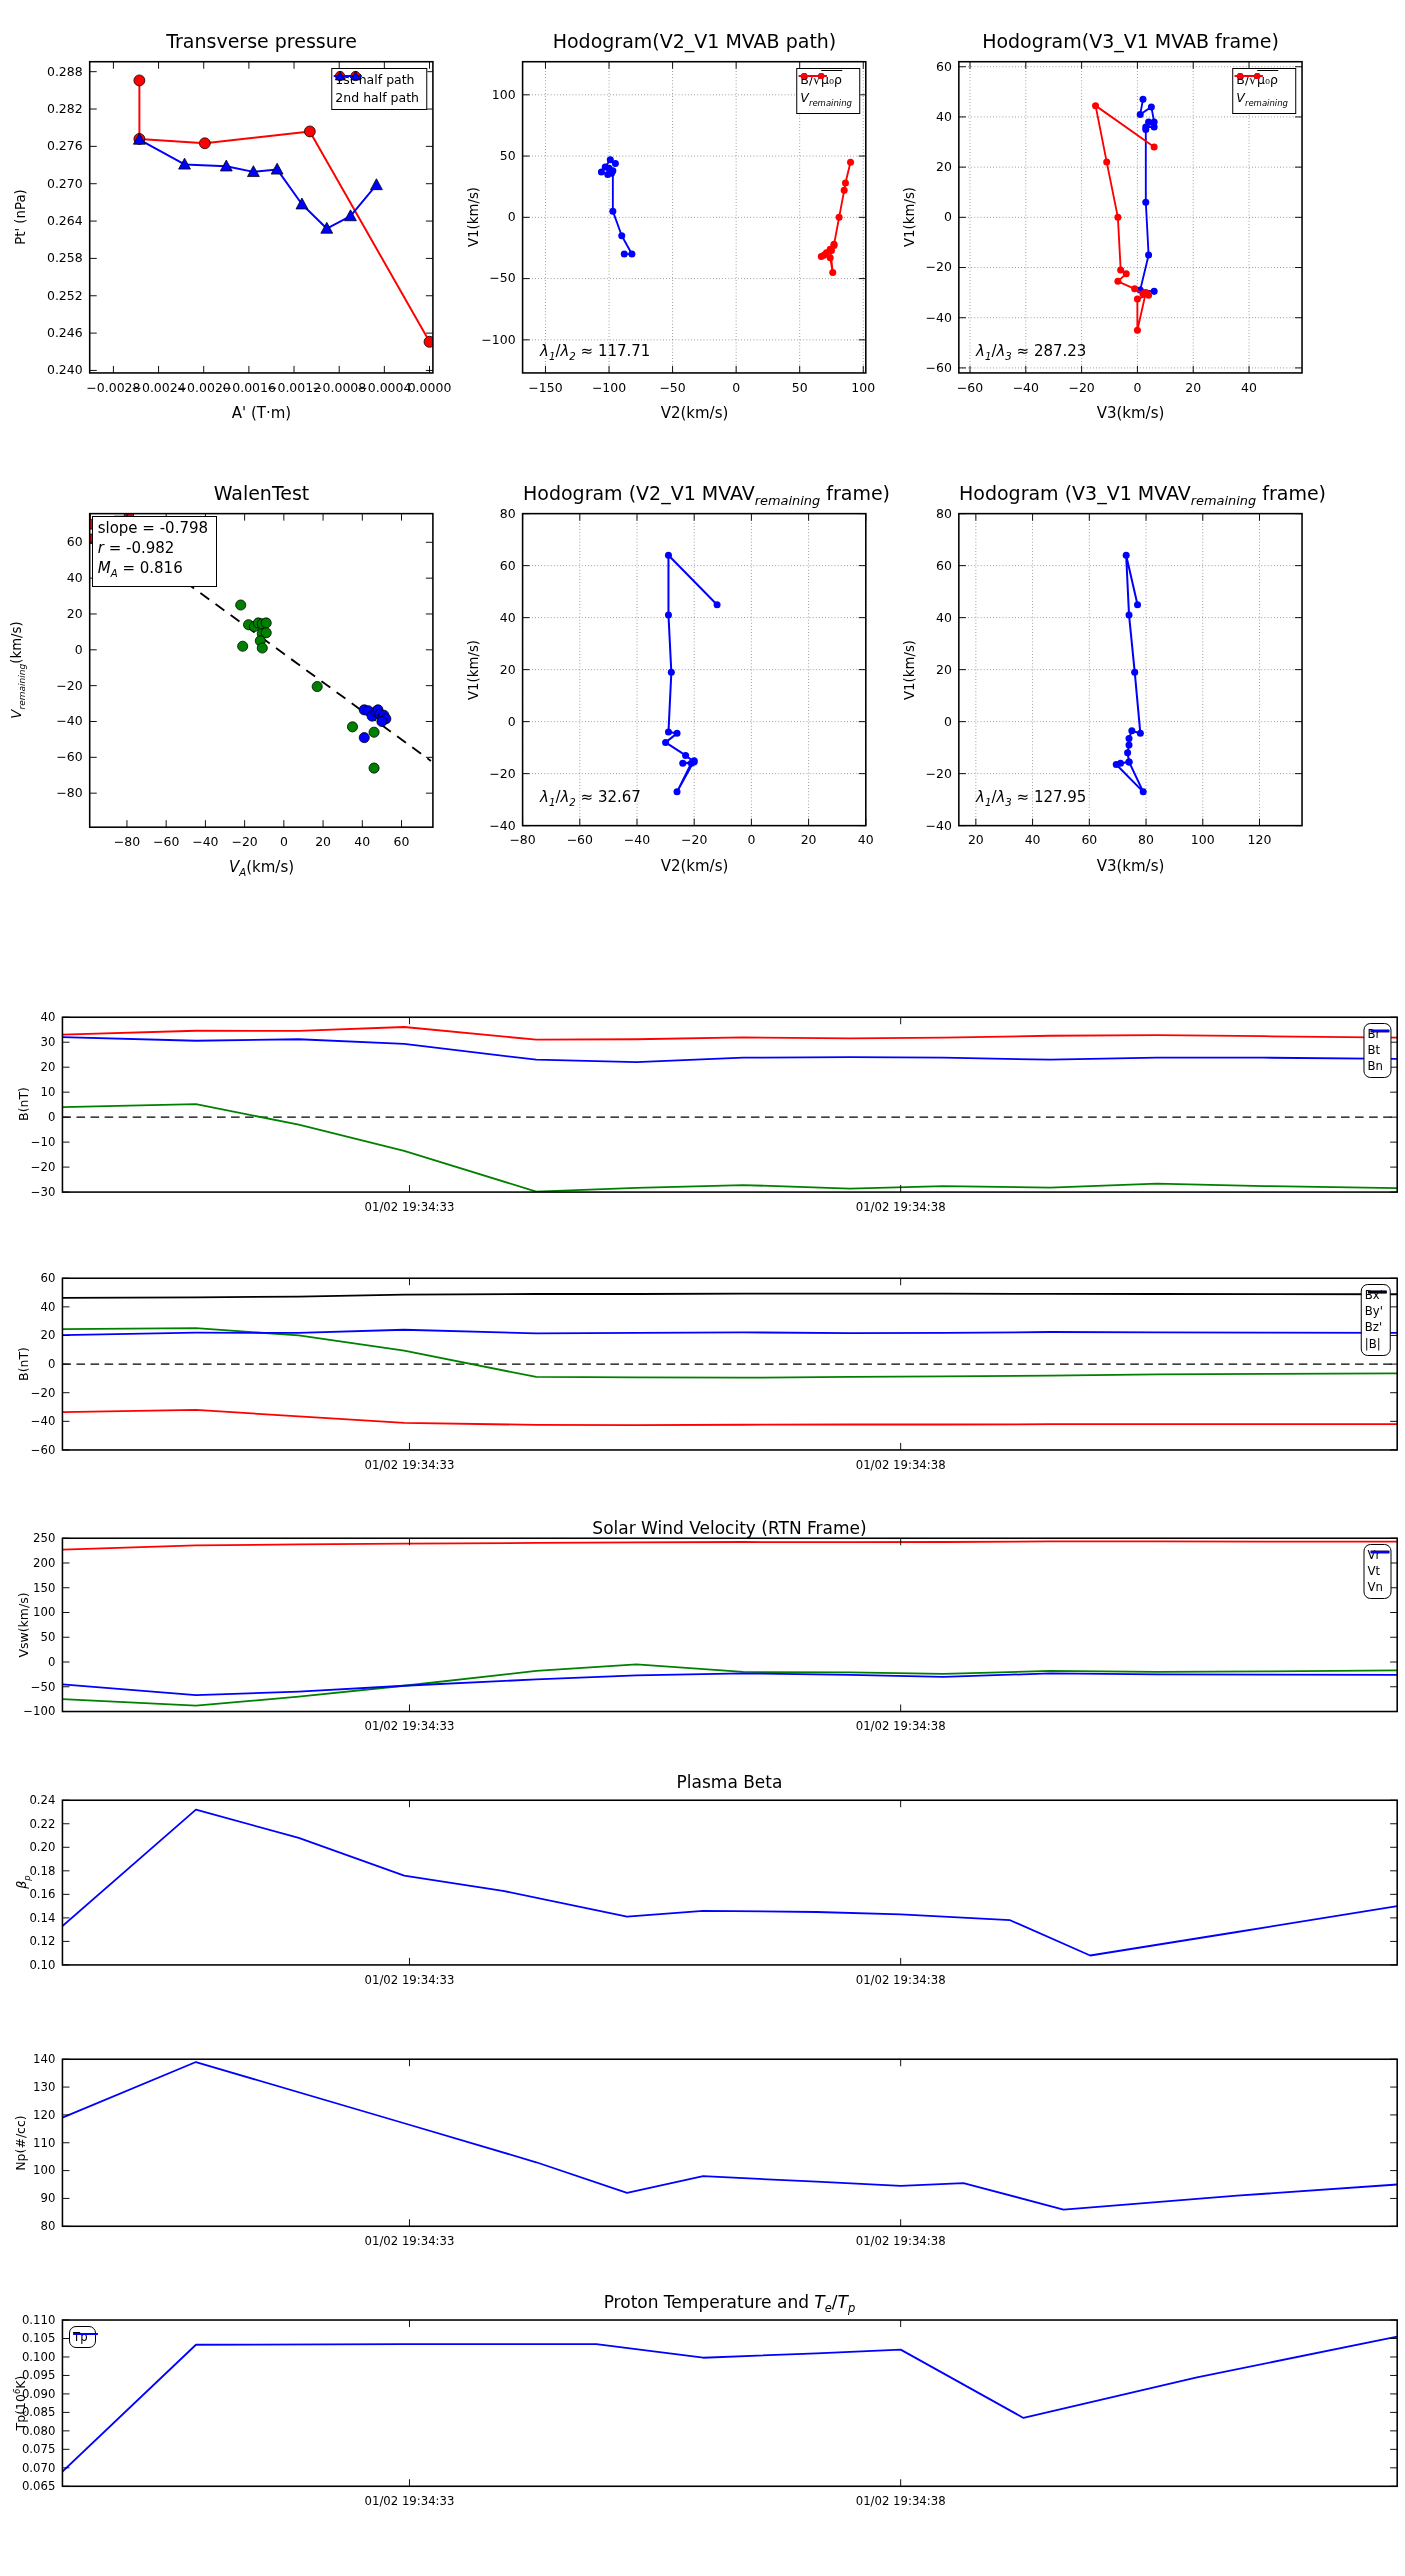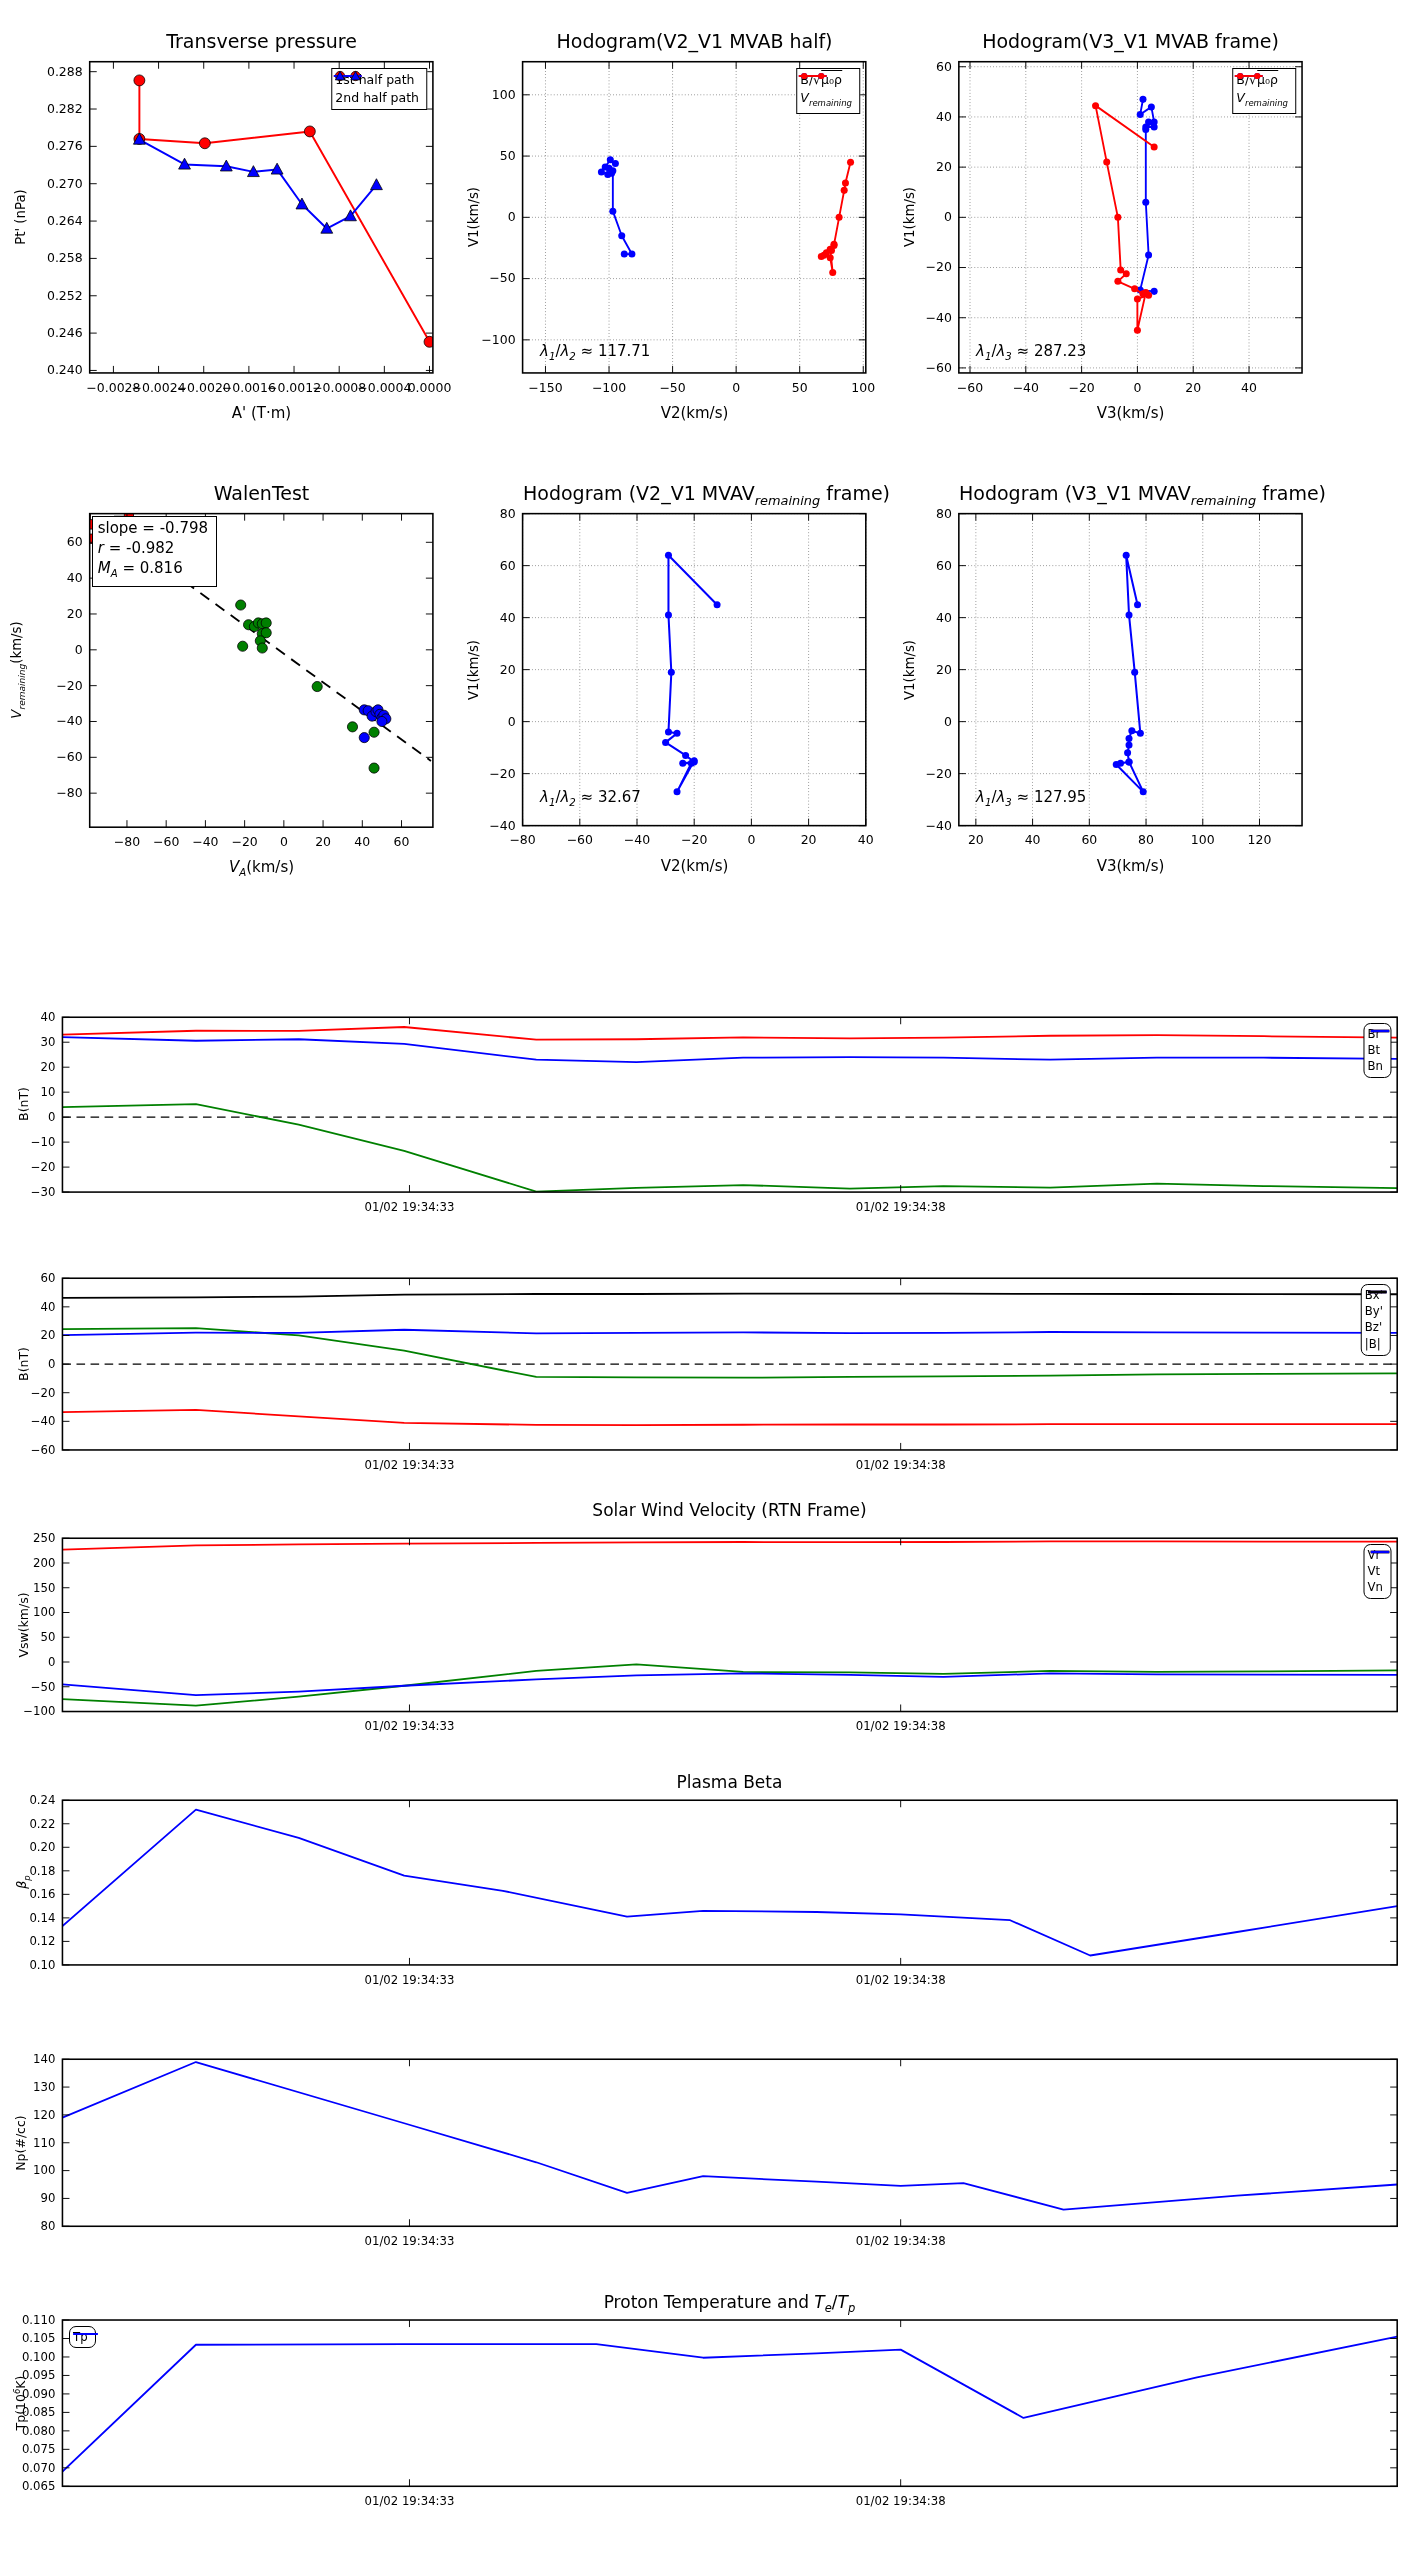--- a/index.html
+++ b/index.html
@@ -228,21 +228,21 @@
           <text x="506.74074074074076" y="502" class="xlab">100</text>
         </g>
         <g>
           <text x="61" y="440.5866141732283" class="ylab">−100</text>
           <text x="61" y="362.04330708661416" class="ylab">−50</text>
           <text x="61" y="283.5" class="ylab">0</text>
           <text x="61" y="204.95669291338584" class="ylab">50</text>
           <text x="61" y="126.41338582677166" class="ylab">100</text>
         </g>
       </svg>
-      <div class="chart-title" style="left: 55px; width: 343px; top: 30px;">Hodogram(V2_V1 MVAB half)</div>
+      <div class="chart-title" style="left: 55px; width: 343px; top: 30px;">Hodogram(V2_V1 MVAB path)</div>
       <div class="axis-label" style="left: 55px; width: 343px; top: 404px;">V2(km/s)</div>
       <div class="vlab" style="left: 4.7px; top: 217px;">V1(km/s)</div>
       <div class="legend" style="left: 392px; top: 68px; transform: translateX(-100%);">
         <div class="lrow">
           <svg width="31" height="14" class="ls" viewBox="0 0 40 18">
             <line x1="2" x2="38" y1="9" y2="9" stroke="#0000ff" stroke-width="2.5"></line>
             <circle cx="9" cy="9" r="4" fill="#0000ff"></circle>
             <circle cx="31" cy="9" r="4" fill="#0000ff"></circle>
           </svg>
           <span>B/√<span class="ov">μ₀ρ</span></span>
@@ -861,21 +861,21 @@
           <text x="71" y="277" class="ylab">−100</text>
           <text x="71" y="245.28571428571428" class="ylab">−50</text>
           <text x="71" y="213.57142857142858" class="ylab">0</text>
           <text x="71" y="181.85714285714283" class="ylab">50</text>
           <text x="71" y="150.14285714285714" class="ylab">100</text>
           <text x="71" y="118.42857142857142" class="ylab">150</text>
           <text x="71" y="86.71428571428571" class="ylab">200</text>
           <text x="71" y="55" class="ylab">250</text>
         </g>
       </svg>
-      <div class="chart-title md" style="left: 62px; width: 1335px; top: 1px;">Solar Wind Velocity (RTN Frame)</div>
+      <div class="chart-title md" style="left: 62px; width: 1335px; top: 19px;">Solar Wind Velocity (RTN Frame)</div>
       <div class="vlab" style="left: 23.4px; top: 126px; font-size: 12.5px;">Vsw(km/s)</div>
       <div class="legend small" style="left: 1391px; top: 45px; transform: translateX(-100%);">
         <div class="lrow">
           <svg width="31" height="14" class="ls" viewBox="0 0 40 18">
             <line x1="8" x2="32" y1="9" y2="9" stroke="#ff0000" stroke-width="3.2"></line>
           </svg>
           <span>Vr</span>
         </div>
         <div class="lrow">
           <svg width="31" height="14" class="ls" viewBox="0 0 40 18">

